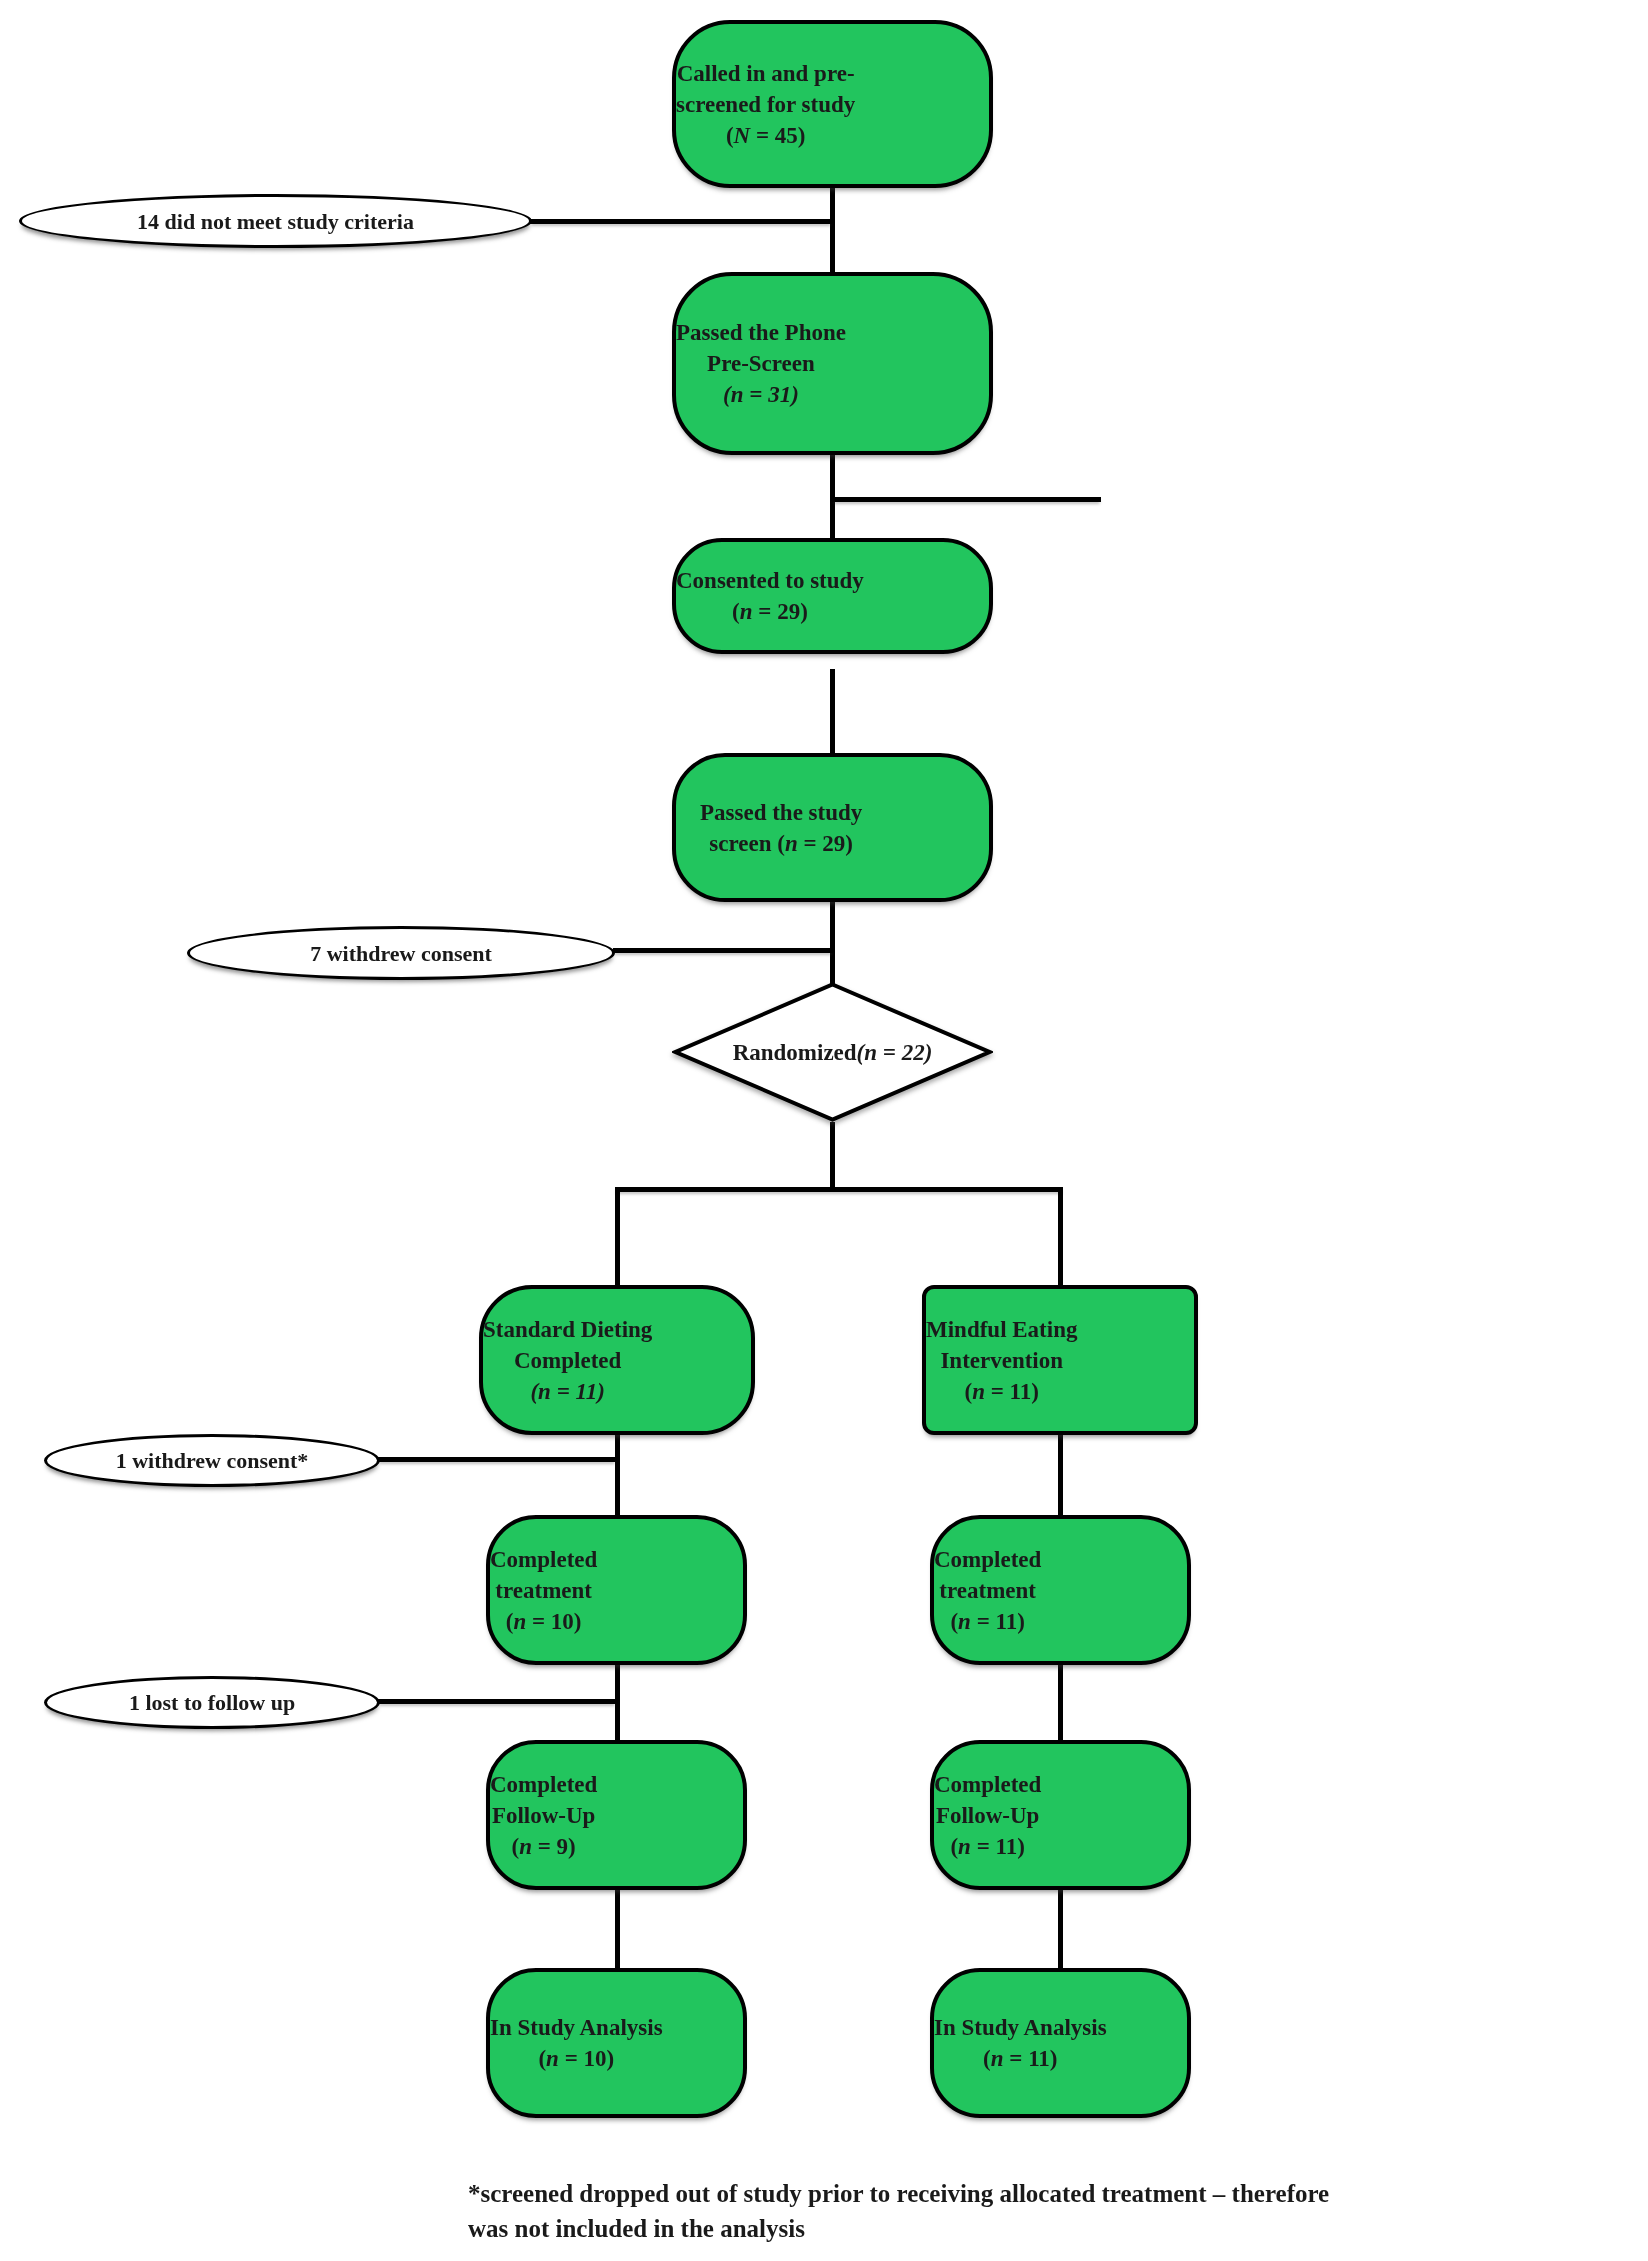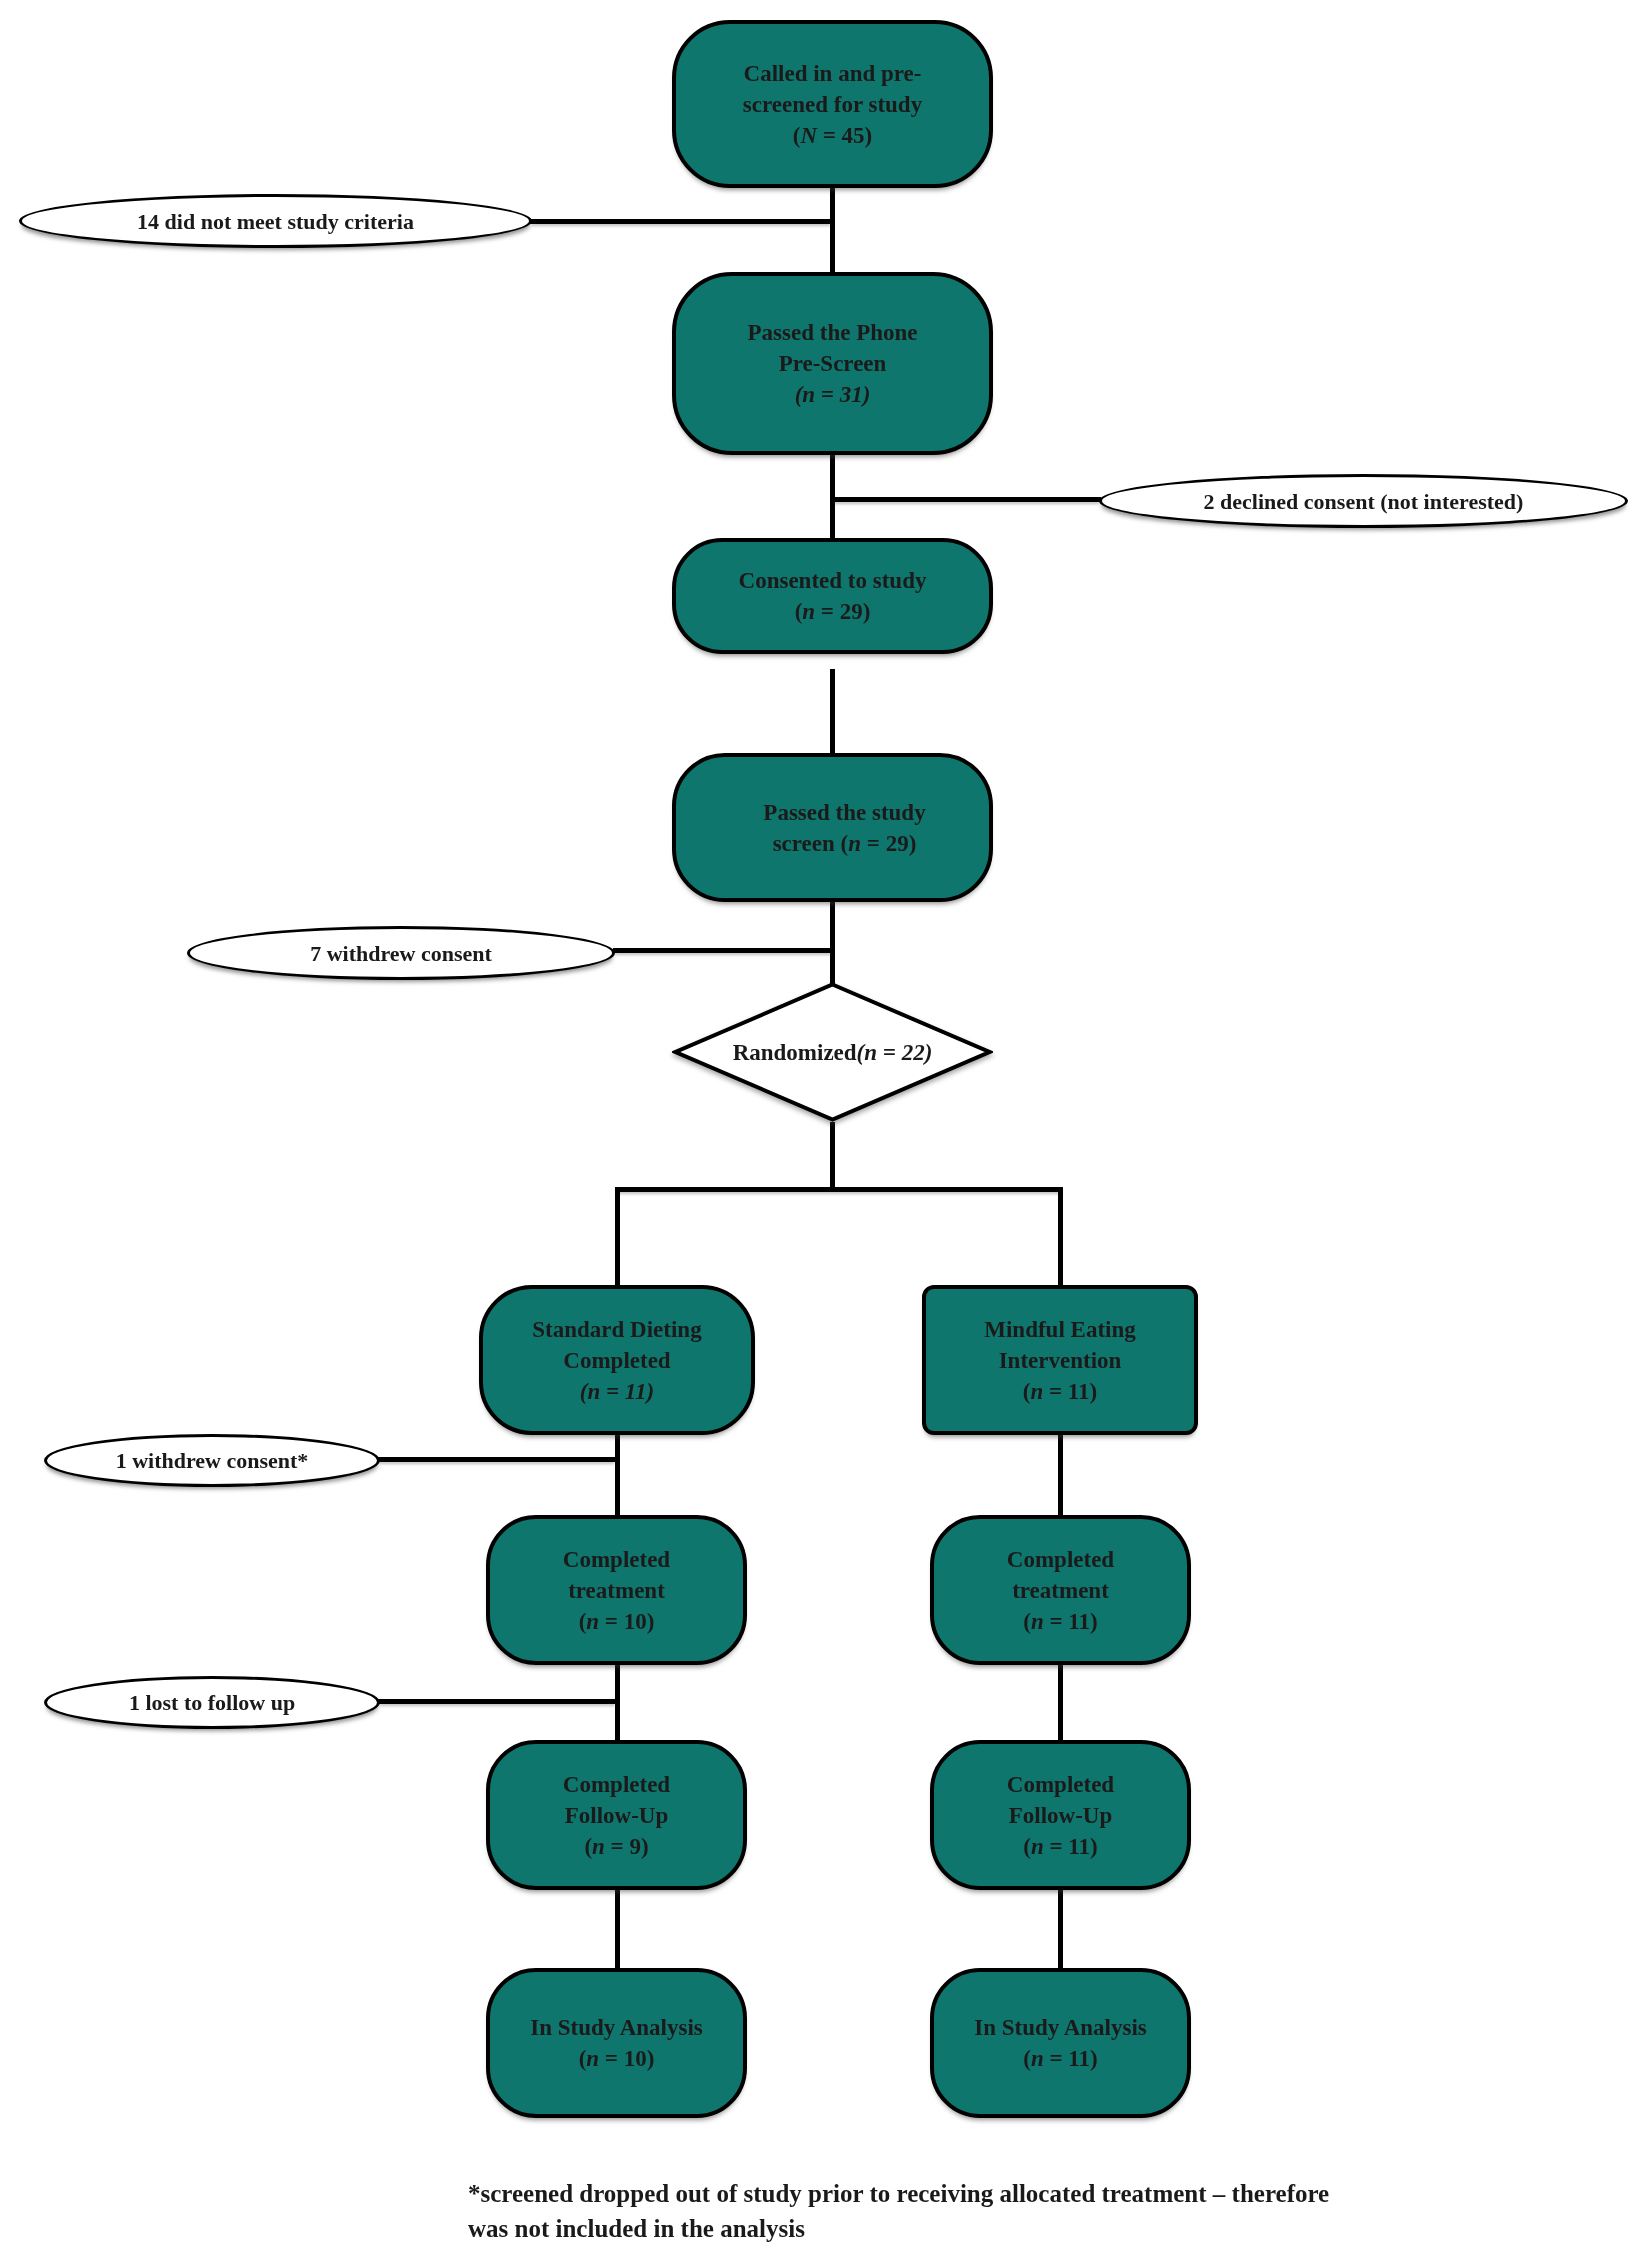--- a/index.html
+++ b/index.html
@@ -6,24 +6,24 @@
   #stage{
     position:relative;
     width:1649px;height:2261px;
     background:var(--bg,#fff);
     font-family:"Liberation Serif","DejaVu Serif",serif;
     color:var(--text,#1a1a1a);
     overflow:hidden;
   }
   .box{
     position:absolute;
-    background:#0f766e;
+    background:#22c55e;
     border:4px solid var(--line,#000);
     border-radius:55px;
-    display:flex;align-items:center;justify-content:center;
+    display:flex;align-items:center;
     text-align:center;
     font-size:23px;line-height:31px;font-weight:700;
     box-shadow:0 5px 5px -3px rgba(60,60,60,.55);
     box-sizing:border-box;
     z-index:2;
   }
   .ellipse{
     position:absolute;
     background:#fff;
     border:3.5px solid var(--line,#000);
@@ -184,23 +184,20 @@
     <div>
       <div>In Study Analysis</div>
       <div class="sub">(<i>n</i> = 11)</div>
     </div>
   </div>
 
   <div class="ellipse" style="left:19px;top:194px;width:513px;height:54px;">
     <span>14 did not meet study criteria</span>
   </div>
 
-  <div class="ellipse" style="left:1099px;top:474px;width:529px;height:54px;">
-    <span>2 declined consent (not interested)</span>
-  </div>
 
   <div class="ellipse" style="left:187px;top:926px;width:428px;height:54px;">
     <span>7 withdrew consent</span>
   </div>
 
   <div class="ellipse" style="left:44px;top:1434px;width:336px;height:53px;">
     <span>1 withdrew consent*</span>
   </div>
 
   <div class="ellipse" style="left:44px;top:1676px;width:336px;height:53px;">

